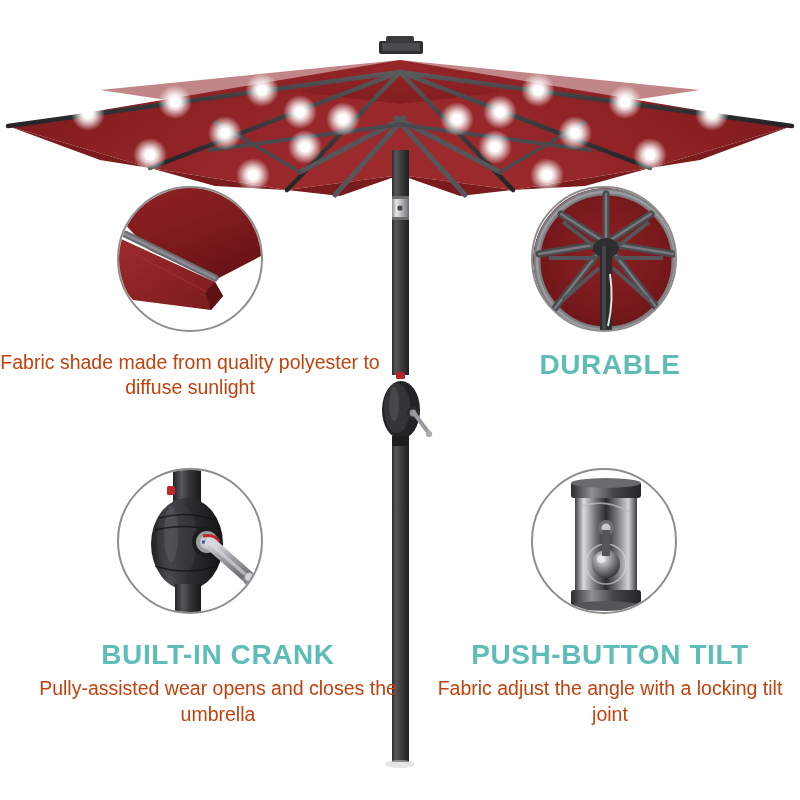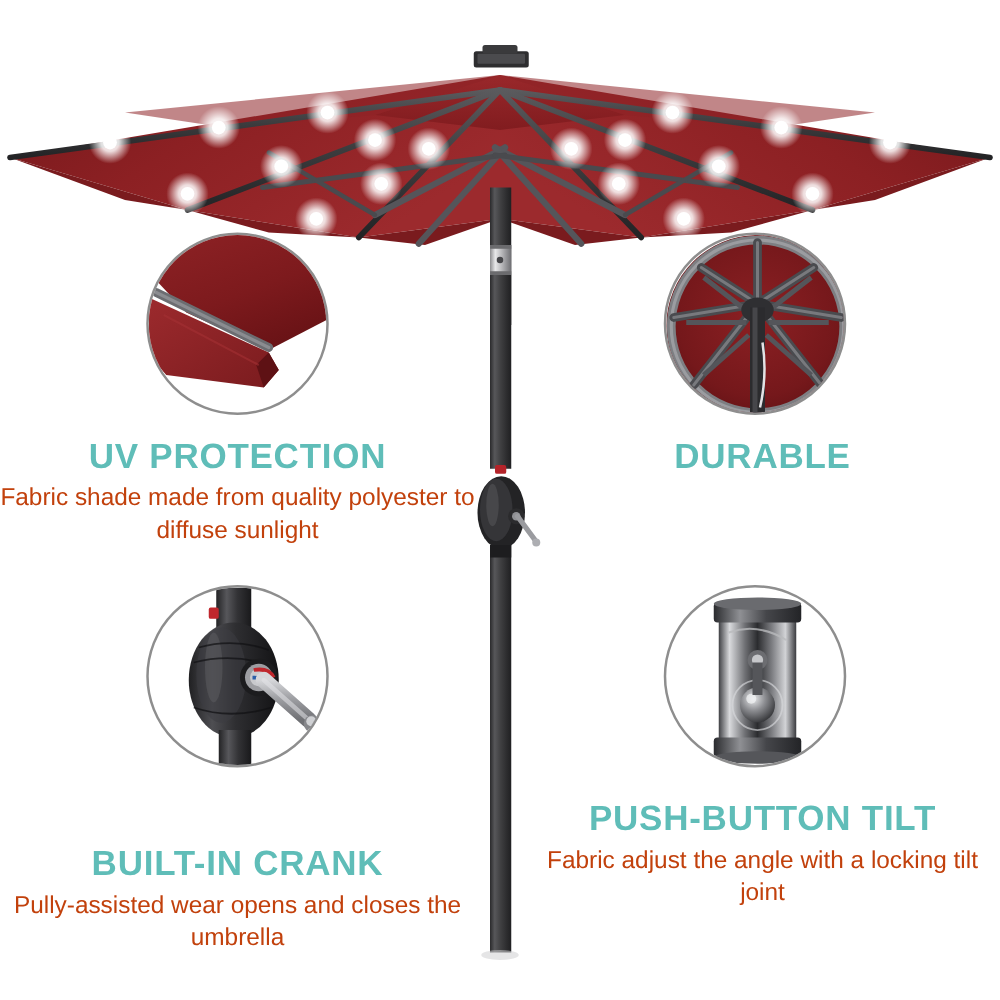--- a/index.html
+++ b/index.html
@@ -46,21 +46,21 @@
   .c-tilt   { left: 531px; top: 468px; width: 146px; height: 146px; }
 
   
   .feature-text {
     position: absolute;
     text-align: center;
     width: 380px;
   }
   .ft-uv    { left: 0px;   top: 350px; }
   .ft-dur   { left: 420px; top: 350px; }
-  .ft-crank { left: 0px;   top: 676px; }
+  .ft-crank { left: 0px;   top: 640px; padding-left: 28px; }
   .ft-tilt  { left: 420px; top: 640px; }
 
   .feature-title {
     font-size: 28px;
     font-weight: bold;
     color: #5fbdb8;
     letter-spacing: 0.6px;
     margin: 0 0 7px 0;
     line-height: 1.05;
     white-space: nowrap;
@@ -415,21 +415,20 @@
 
       <circle cx="73" cy="94" r="20" fill="#43444800" stroke="#d8d9dc" stroke-width="1.4" opacity="0.65"></circle>
       <circle cx="73" cy="94" r="14" fill="url(#tiltBtn)"></circle>
       <circle cx="68" cy="89" r="4" fill="#f0f1f3" opacity="0.75"></circle>
 
       <rect x="69" y="60" width="8" height="26" fill="#55565a"></rect>
     </svg>
   </div>
 
   <div class="feature-text ft-uv">
-    <div class="feature-title">UV PROTECTION</div>
     <div class="feature-desc">Fabric shade made from quality polyester to diffuse sunlight</div>
   </div>
 
   <div class="feature-text ft-dur">
     <div class="feature-title">DURABLE</div>
   </div>
 
   <div class="feature-text ft-crank">
     <div class="feature-title">BUILT-IN CRANK</div>
     <div class="feature-desc">Pully-assisted wear opens and closes the umbrella</div>

